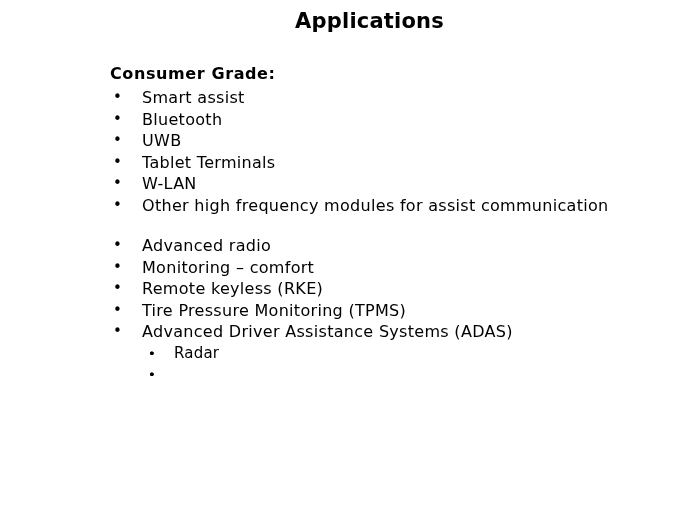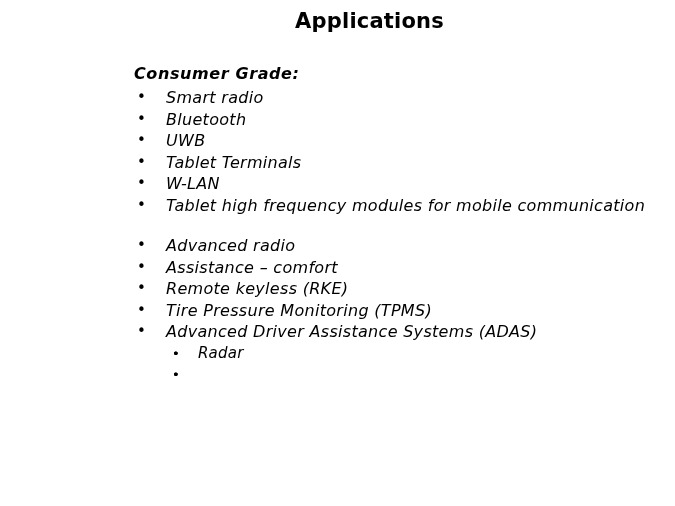--- a/index.html
+++ b/index.html
@@ -27,23 +27,22 @@
     width: 675px;
     text-align: center;
     font-size: 21px;
     font-weight: bold;
     letter-spacing: 0.2px;
     padding-left: 32px;
   }
   .content {
     position: absolute;
     top: 63px;
-    left: 134px;
+    left: 110px;
     width: 520px;
-    font-style: italic;
   }
   .section-heading {
     font-size: 16px;
     font-weight: bold;
     letter-spacing: 0.6px;
     margin: 0 0 3px 0;
     line-height: 21px;
   }
   .bullet-list {
     list-style: none;
@@ -97,56 +96,56 @@
 
   <div class="slide-title">Applications</div>
 
   <div class="content">
 
     <div class="section">
       <div class="section-heading">Consumer Grade:</div>
       <ul class="bullet-list">
         <li class="bullet-item">
           <span class="marker">•</span>
-          <span class="text">Smart radio</span>
+          <span class="text">Smart assist</span>
         </li>
         <li class="bullet-item">
           <span class="marker">•</span>
           <span class="text">Bluetooth</span>
         </li>
         <li class="bullet-item">
           <span class="marker">•</span>
           <span class="text">UWB</span>
         </li>
         <li class="bullet-item">
           <span class="marker">•</span>
           <span class="text">Tablet Terminals</span>
         </li>
         <li class="bullet-item">
           <span class="marker">•</span>
           <span class="text">W-LAN</span>
         </li>
         <li class="bullet-item">
           <span class="marker">•</span>
-          <span class="text">Tablet high frequency modules for mobile communication</span>
+          <span class="text">Other high frequency modules for assist communication</span>
         </li>
       </ul>
     </div>
 
     <div class="gap"></div>
 
     <div class="section">
       <ul class="bullet-list">
         <li class="bullet-item">
           <span class="marker">•</span>
           <span class="text">Advanced radio</span>
         </li>
         <li class="bullet-item">
           <span class="marker">•</span>
-          <span class="text">Assistance – comfort</span>
+          <span class="text">Monitoring – comfort</span>
         </li>
         <li class="bullet-item">
           <span class="marker">•</span>
           <span class="text">Remote keyless (RKE)</span>
         </li>
         <li class="bullet-item">
           <span class="marker">•</span>
           <span class="text">Tire Pressure Monitoring (TPMS)</span>
         </li>
         <li class="bullet-item">

